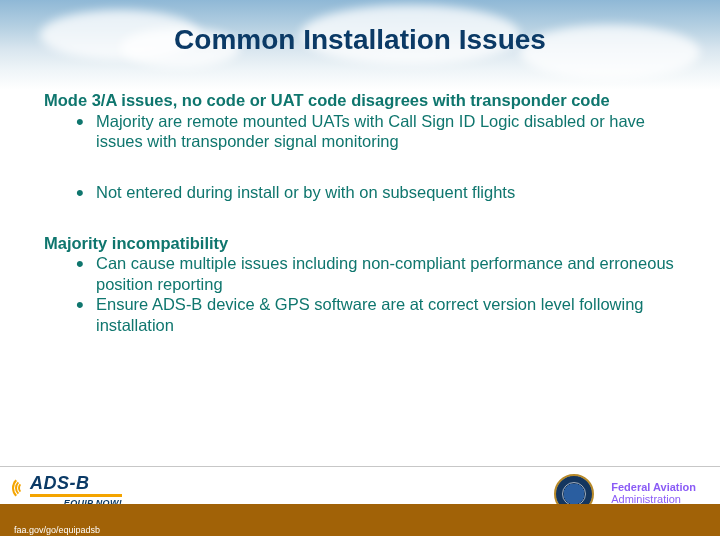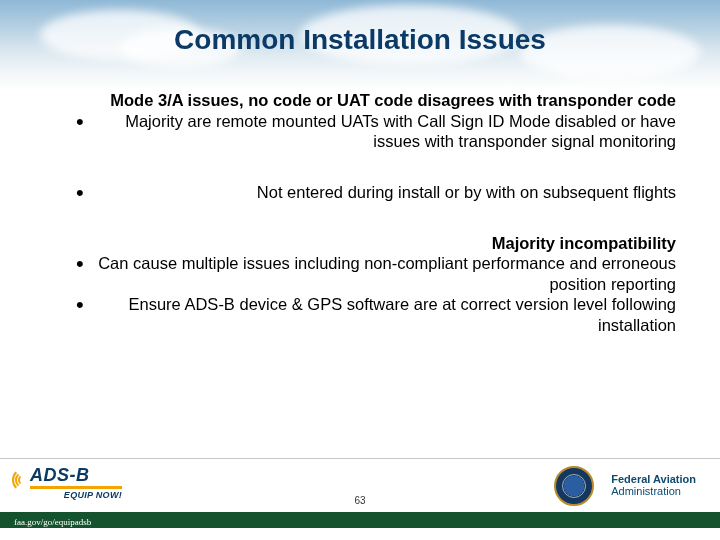--- a/index.html
+++ b/index.html
@@ -46,24 +46,23 @@
     font-weight: bold;
     color: #0b3a66;
     z-index: 2;
   }
   .content {
     position: absolute;
     top: 90px;
     left: 44px;
     right: 44px;
     z-index: 2;
-    color: #000000;
+    color: #0f766e;
     font-size: 16.5px;
     line-height: 1.25;
-    text-align: right;
   }
   .section-head {
     font-weight: bold;
     margin: 0;
   }
   .bullet-row {
     display: flex;
     align-items: flex-start;
     margin-left: 32px;
   }
@@ -74,38 +73,37 @@
     line-height: 14px;
     padding-top: 4px;
   }
   .bullet-text {
     flex: 1;
   }
   .spacer { height: 30px; }
   
   .footer {
     position: absolute;
-    left: 0; right: 0; bottom: 12px;
+    left: 0; right: 0; bottom: 4px;
     height: 70px;
     z-index: 3;
     border-radius: 7px;
   }
   .footer-line {
     position: absolute;
     left: 0; right: 0;
     top: 0;
     height: 1px;
     background: #c7c7c7;
   }
   .footer-blue {
     position: absolute;
     left: 0; right: 0; bottom: 0;
-    height: 16px;
-    background: #14532d;
-    font-family: Liberation Serif, serif;
+    height: 32px;
+    background: #a16207;
   }
   .footer-blue-inner {
     position: absolute;
     left: 14px;
     bottom: 1px;
     font-size: 9px;
     color: #fff;
   }
   .page-num {
     position: absolute;
@@ -175,21 +173,21 @@
   }
   .faa-seal::after{
     content:"";
     position:absolute;
     top:6px; left:6px; right:6px; bottom:6px;
     border-radius:50%;
     border:1px solid rgba(255,255,255,0.6);
   }
   .faa-text {
     margin-left: 17px;
-    color: #0c4a6e;
+    color: #8b5cf6;
     line-height: 1.05;
   }
   .faa-line1 { font-size: 11px; font-weight: 700; }
   .faa-line2 { font-size: 11px; font-weight: 400; }
 </style>
 </head>
 <body>
 
 <div class="slide">
 
@@ -200,21 +198,21 @@
     <div class="cloud" style="top:25px; left:520px; width:180px; height:55px;"></div>
   </div>
 
   <div class="title">Common Installation Issues</div>
 
   <div class="content">
 
     <p class="section-head">Mode 3/A issues, no code or UAT code disagrees with transponder code</p>
     <div class="bullet-row">
       <div class="bullet-dot">•</div>
-      <div class="bullet-text">Majority are remote mounted UATs with Call Sign ID Mode disabled or have issues with transponder signal monitoring</div>
+      <div class="bullet-text">Majority are remote mounted UATs with Call Sign ID Logic disabled or have issues with transponder signal monitoring</div>
     </div>
 
     <div class="spacer"></div>
 
     <div class="bullet-row">
       <div class="bullet-dot">•</div>
       <div class="bullet-text">Not entered during install or by with on subsequent flights</div>
     </div>
 
     <div class="spacer"></div>

